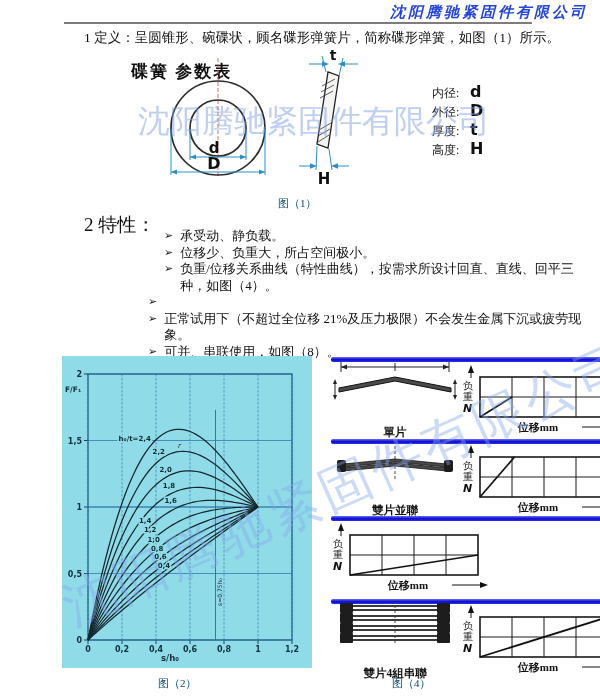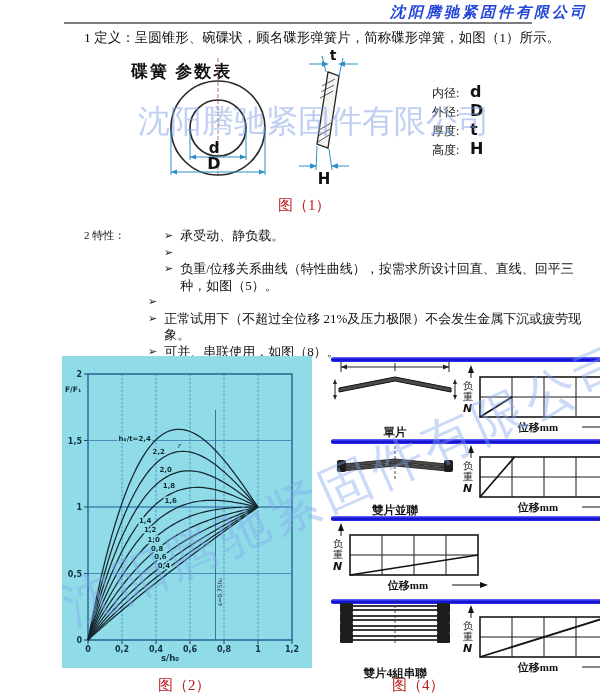--- a/index.html
+++ b/index.html
@@ -10,23 +10,23 @@
            letter-spacing:3px;color:#2446d8;}
   .header-rule{position:absolute;top:22px;left:64px;width:468px;border-top:2px solid #7d7d7d;}
   
   .definition{position:absolute;top:29px;left:84px;width:505px;font-size:13.5px;line-height:17px;}
   
   .fig1-svg{position:absolute;left:95px;top:50px;}
   .params{position:absolute;left:388px;top:82px;margin-left:44px;}
   .param-row{display:flex;align-items:baseline;height:19px;}
   .param-label{font-size:12px;color:#222;width:38px;}
   .param-symbol{font-family:"DejaVu Sans",sans-serif;font-weight:700;font-size:16px;color:#111;}
-  .caption{position:absolute;font-size:15px;color:#b91c1c;}
-  
-  .features-heading{position:absolute;top:228px;left:84px;font-size:11px;}
+  .caption{position:absolute;font-size:11px;color:#0c4a6e;}
+  
+  .features-heading{position:absolute;top:212px;left:84px;font-size:19px;}
   .bullets{position:absolute;top:228px;left:148px;width:438px;font-size:13px;line-height:16.5px;}
   .bullet{display:flex;}
   .bullet.indent-a{padding-left:16px;}
   .bullet .marker{flex:0 0 auto;margin-right:7px;font-family:"DejaVu Sans",sans-serif;font-size:11px;}
   
   .fig2-panel{position:absolute;left:62px;top:356px;width:250px;height:312px;background:#8fdce8;}
   .fig2-panel svg{display:block;}
   
   .divider{position:absolute;left:331px;width:294px;height:5px;border-radius:2px;
            background:linear-gradient(180deg,#6b6bff 0%,#0808cc 55%,#3434ee 100%);}
@@ -131,24 +131,25 @@
   <div class="caption" style="left:278px;top:196px;">图（1）</div>
 
   <div class="features-heading">2 特性：</div>
   <div class="bullets">
     <div class="bullet indent-a">
       <span class="marker">➢</span>
       <span>承受动、静负载。</span>
       </div>
     <div class="bullet indent-a">
       <span class="marker">➢</span>
+      <span>位移少、负重大，所占空间极小。</span>
       </div>
     <div class="bullet indent-a">
       <span class="marker">➢</span>
-      <span>负重/位移关系曲线（特性曲线），按需求所设计回直、直线、回平三种，如图（5）。</span>
+      <span>负重/位移关系曲线（特性曲线），按需求所设计回直、直线、回平三种，如图（4）。</span>
       </div>
     <div class="bullet">
       <span class="marker">➢</span>
       </div>
     <div class="bullet">
       <span class="marker">➢</span>
       <span>正常试用下（不超过全位移 21%及压力极限）不会发生金属下沉或疲劳现象。</span>
       </div>
     <div class="bullet">
       <span class="marker">➢</span>

